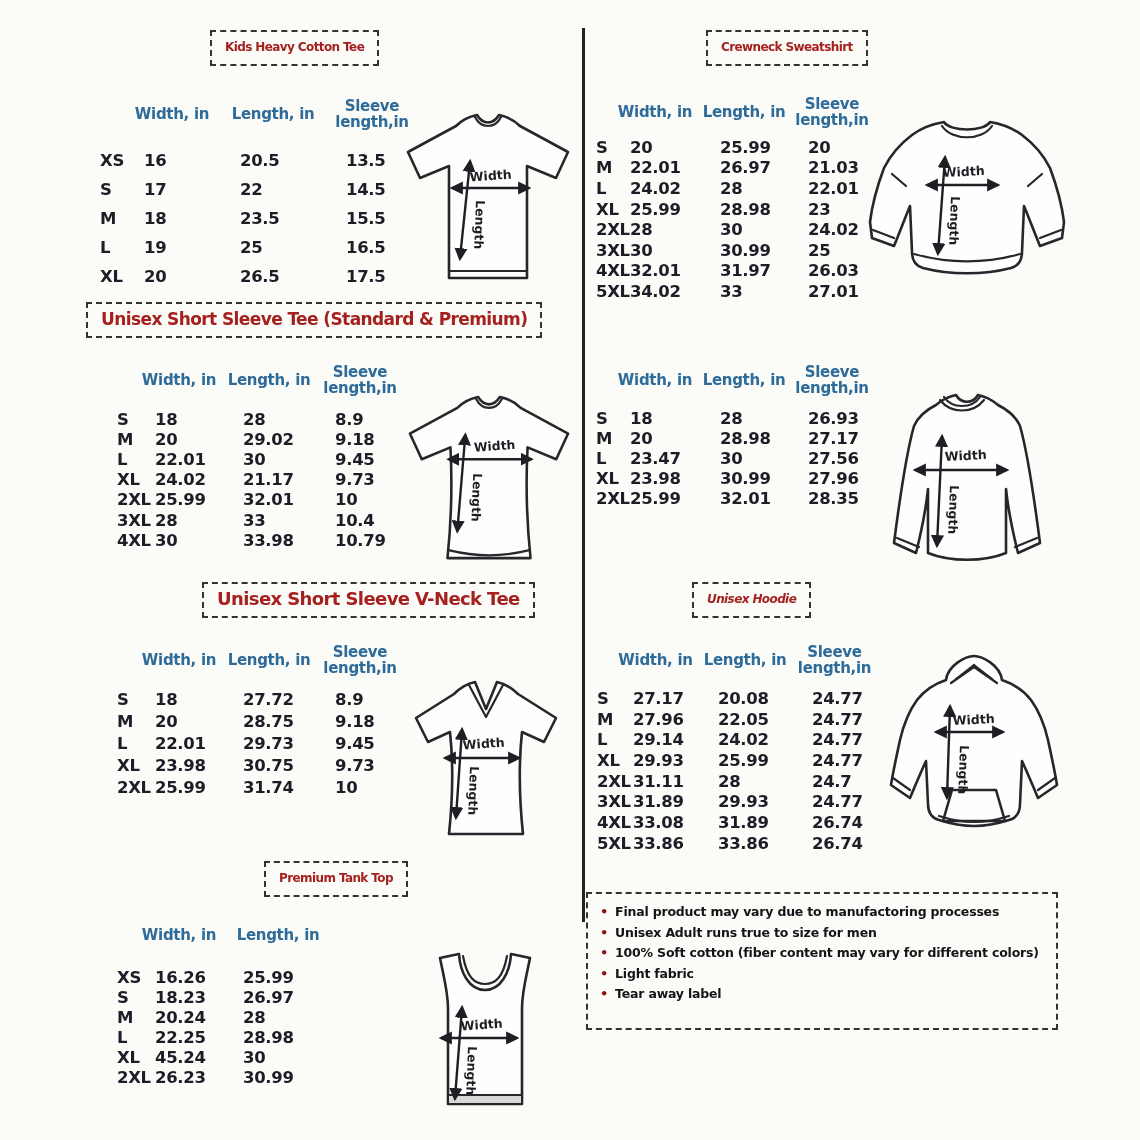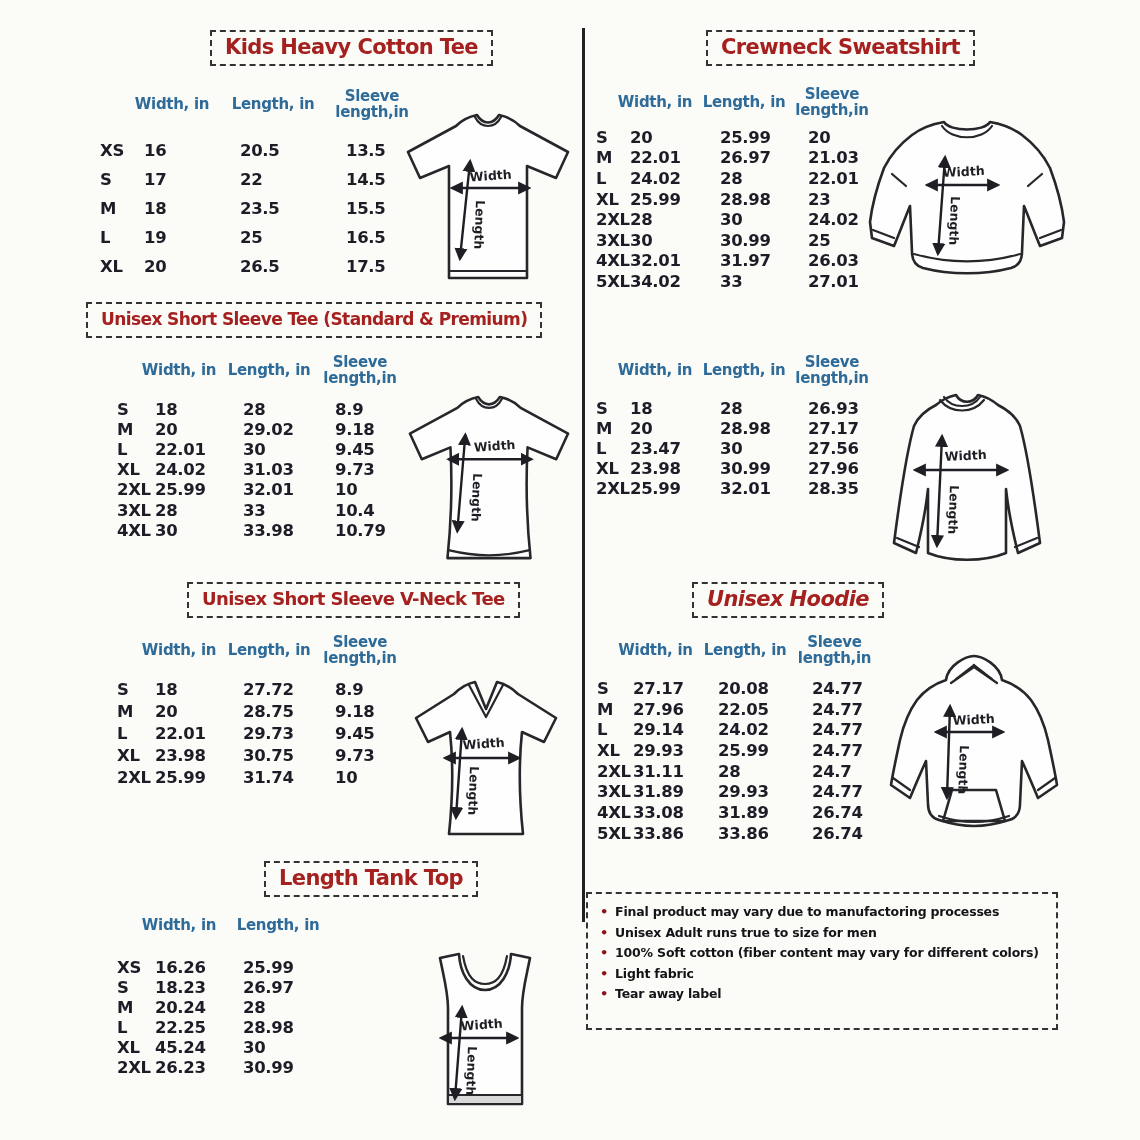--- a/index.html
+++ b/index.html
@@ -9,28 +9,28 @@
   #page{
     position:relative; width:1140px; height:1140px; background:var(--bg);
     font-family:"DejaVu Sans",sans-serif; color:var(--text); overflow:hidden;
   }
   
   .divider{position:absolute; left:582px; top:28px; width:3px; height:894px; background:#222;}
 
   
   .title{
     position:absolute; display:inline-block; border:2.5px dashed #333; background:var(--bg);
-    color:var(--red); font-weight:bold; font-size:21px; line-height:26px;
+    color:var(--red); font-weight:bold; font-size:12px; line-height:26px;
     padding:2px 13px 4px; letter-spacing:-0.6px; white-space:nowrap;
   }
   .title-sm{font-size:18px;}
   .title-xs{font-size:17px;}
 
   
-  .table{position:absolute;}
+  .table{position:absolute;margin-top:10px;}
   .thead{display:grid; align-items:center; height:40px;}
   .th{
     text-align:center; transform:translateX(-20px); color:var(--blue);
     font-weight:bold; font-size:15px; line-height:16px; white-space:pre-line; letter-spacing:-0.3px;
   }
   .th.corner{transform:none;}
   .trow{display:grid; align-items:center;}
   .td{font-weight:bold; font-size:16.5px; color:var(--text); letter-spacing:-0.3px;}
 
   #t0{left:100px; top:84px;}  #t0 .thead,#t0 .trow{grid-template-columns:44px 96px 106px 92px;}
@@ -75,23 +75,23 @@
         <path d="M0,0 L10,5 L0,10 Z" fill="#1e1e24"></path>
       </marker>
     </defs>
   </svg>
 
   <div class="divider"></div>
 
   <div class="title" style="left:210px; top:30px;">Kids Heavy Cotton Tee</div>
   <div class="title" style="left:706px; top:30px;">Crewneck Sweatshirt</div>
   <div class="title title-xs" style="left:86px; top:302px;">Unisex Short Sleeve Tee (Standard &amp; Premium)</div>
-  <div class="title title-sm" style="left:187px; top:582px;">Unisex Short Sleeve V-Neck Tee</div>
+  <div class="title title-sm" style="left:202px; top:582px;">Unisex Short Sleeve V-Neck Tee</div>
   <div class="title" style="left:692px; top:582px;font-style:italic;">Unisex Hoodie</div>
-  <div class="title" style="left:264px; top:861px;">Length Tank Top</div>
+  <div class="title" style="left:264px; top:861px;">Premium Tank Top</div>
 
   <div class="table" id="t0">
       <div class="thead">
         <div class="th corner"></div>
         <div class="th">Width, in</div>
         <div class="th">Length, in</div>
         <div class="th">Sleeve
 length,in</div>
       </div>
       <div class="trow">
@@ -204,21 +204,21 @@
       </div>
       <div class="trow">
         <div class="td size">L</div>
         <div class="td">22.01</div>
         <div class="td">30</div>
         <div class="td">9.45</div>
       </div>
       <div class="trow">
         <div class="td size">XL</div>
         <div class="td">24.02</div>
-        <div class="td">31.03</div>
+        <div class="td">21.17</div>
         <div class="td">9.73</div>
       </div>
       <div class="trow">
         <div class="td size">2XL</div>
         <div class="td">25.99</div>
         <div class="td">32.01</div>
         <div class="td">10</div>
       </div>
       <div class="trow">
         <div class="td size">3XL</div>

